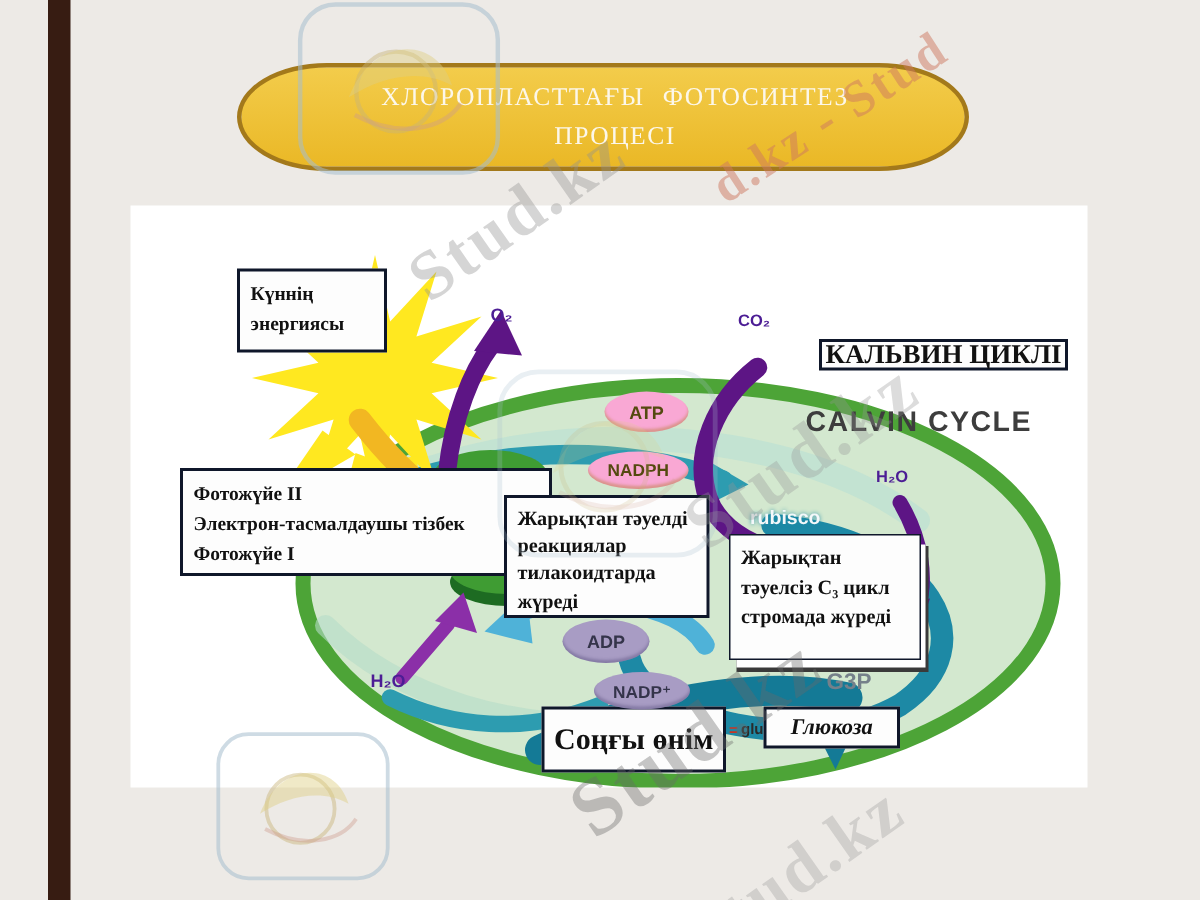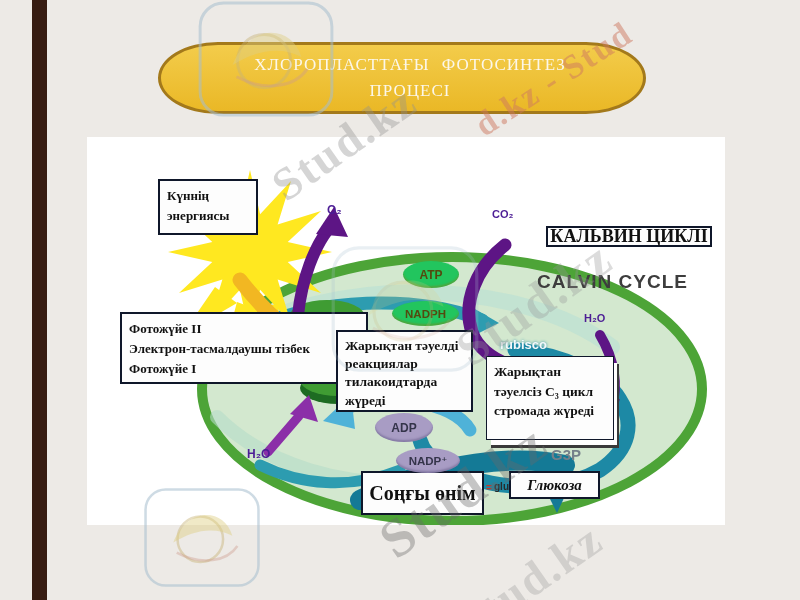--- a/index.html
+++ b/index.html
@@ -15,21 +15,21 @@
   #diagram-svg{position:absolute;left:0;top:0;}
   .box{position:absolute;box-sizing:border-box;background:#fdfdfd;border:2px solid #0f172a;
     color:#111;font-weight:bold;white-space:pre-line;}
   .box.pad{padding:5px 7px;}
   .ctr{display:flex;align-items:center;justify-content:center;text-align:center;}
   .mol{position:absolute;font-family:"Liberation Sans","DejaVu Sans",sans-serif;
     font-weight:bold;color:#4c1d95;}
   .pill{position:absolute;border-radius:50%;display:flex;align-items:center;
     justify-content:center;font-family:"Liberation Sans","DejaVu Sans",sans-serif;
     font-weight:bold;}
-  .pill.yellow{background:#22c55e;color:#54490f;box-shadow:inset 0 -2px 2px rgba(160,110,0,.35);}
+  .pill.yellow{background:#f9a8d4;color:#54490f;box-shadow:inset 0 -2px 2px rgba(160,110,0,.35);}
   .pill.purple{background:#a89cc4;color:#34344a;box-shadow:inset 0 -2px 2px rgba(70,60,110,.35);}
   .wm{position:absolute;font-weight:bold;transform:rotate(-35deg);
     transform-origin:left top;pointer-events:none;letter-spacing:2px;}
   .logo{position:absolute;pointer-events:none;}
   #overlays{pointer-events:none;left:0;top:0;width:800px;height:600px;}
 </style>
 </head>
 <body>
 
 <div class="abs" id="sidebar"></div>

